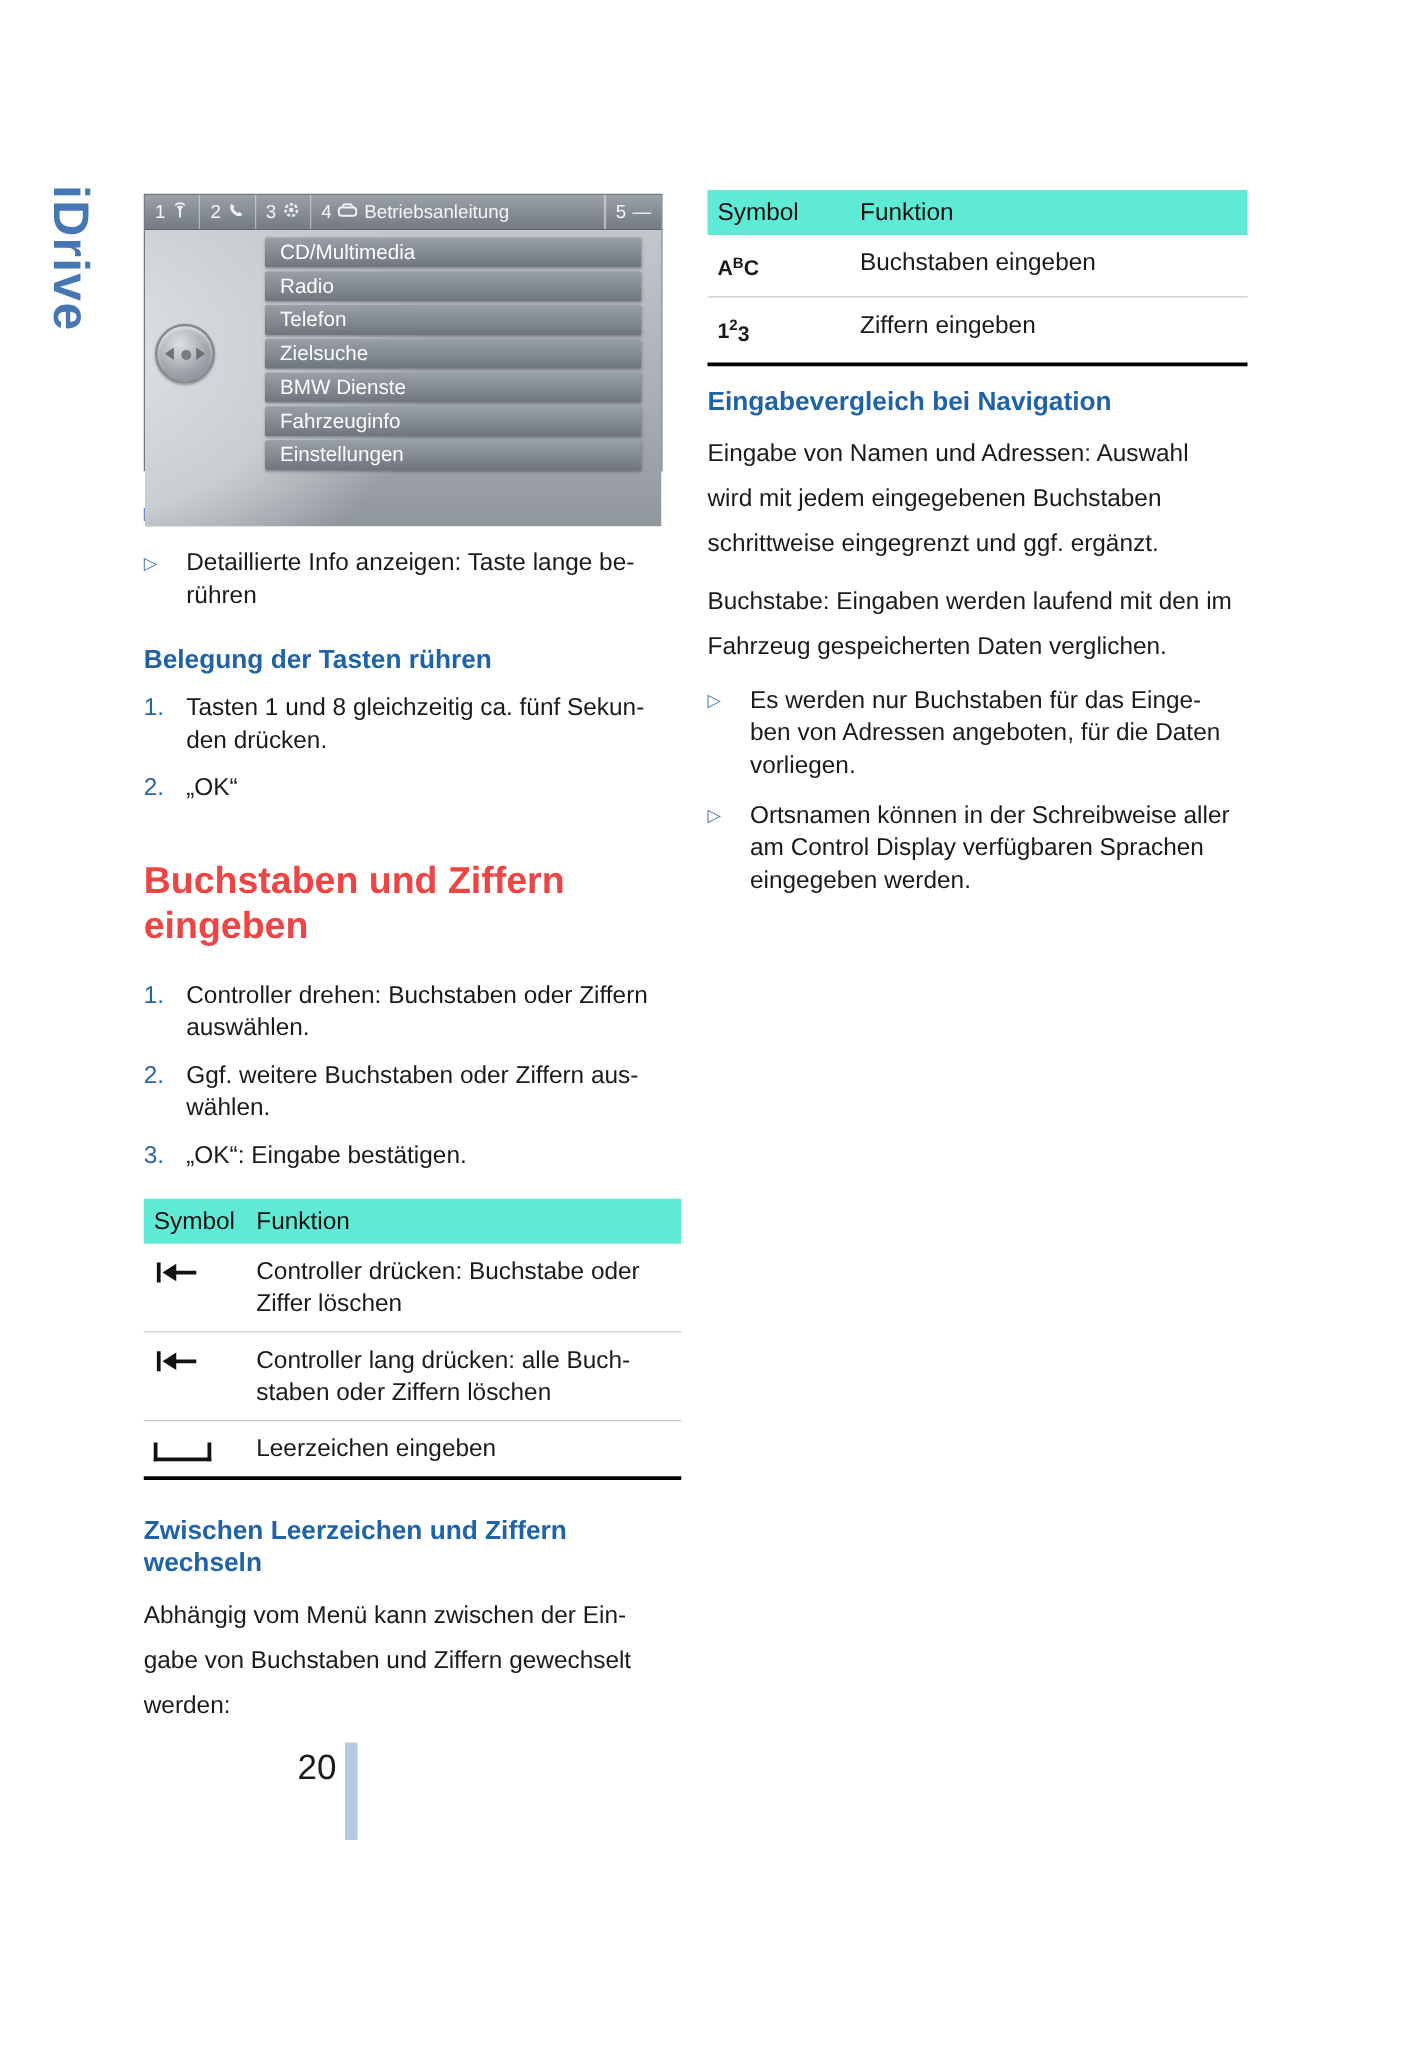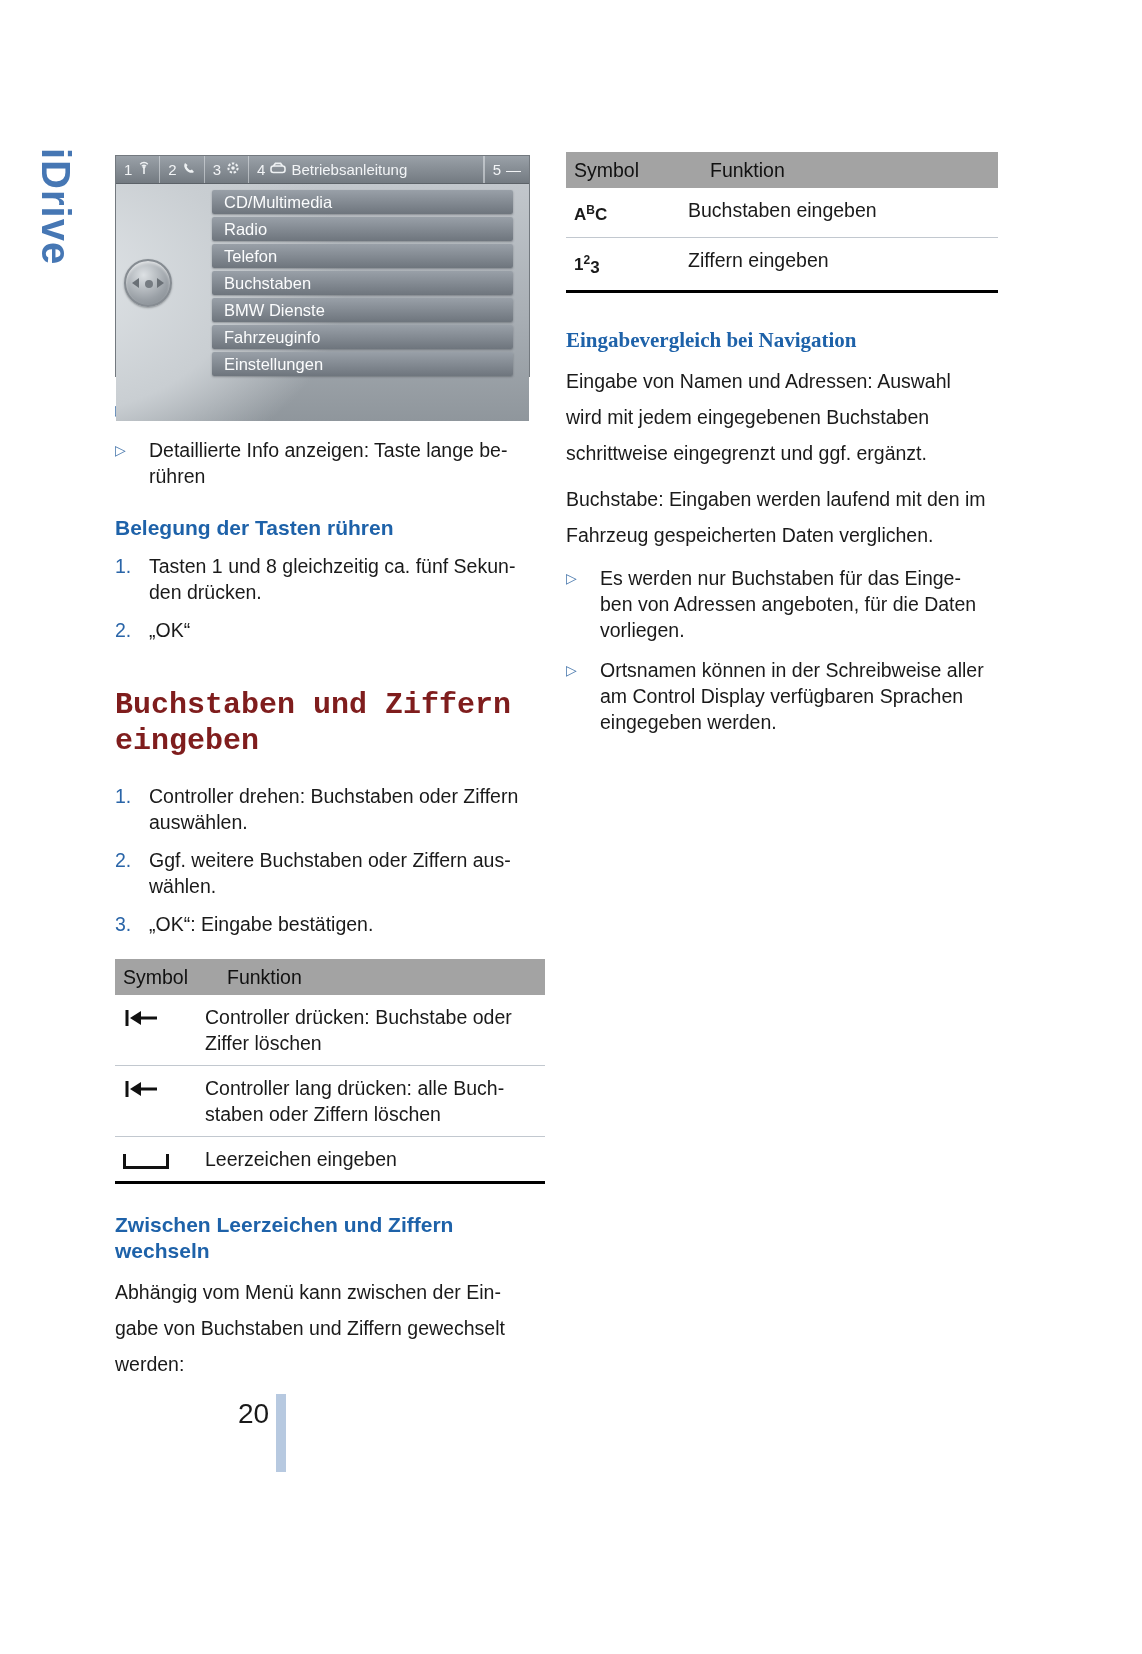--- a/index.html
+++ b/index.html
@@ -49,45 +49,45 @@
   
   .bullets{margin-top:20px;}
   .bullet{display:flex;margin-bottom:14px;}
   .tri{width:34px;color:#4a79ad;font-size:14px;line-height:26px;flex:0 0 34px;}
   .steps{margin-top:12px;}
   .step{display:flex;margin-bottom:12px;}
   .num{width:34px;color:#2a65a8;font-size:19.5px;line-height:26px;flex:0 0 34px;}
 
   
   .h-sub{font-size:21px;line-height:26px;font-weight:bold;color:#1e62a9;white-space:pre;}
-  .h-main{font-size:30px;line-height:36px;font-weight:bold;color:#7f1d1d;white-space:pre;font-family:Liberation Mono, monospace;}
+  .h-main{font-size:30px;line-height:36px;font-weight:bold;color:#ef4444;white-space:pre;}
 
   
   .tbl{width:100%;}
-  .tbl-head{display:flex;align-items:center;height:36px;background:#a3a3a3;
-            font-size:19.5px;color:#111;gap:22px;}
+  .tbl-head{display:flex;align-items:center;height:36px;background:#5eead4;
+            font-size:19.5px;color:#111;}
   .tbl-row{display:flex;align-items:flex-start;padding:9px 0;
            border-bottom:1px solid #c2c8cf;}
   .tbl-row:last-child{border-bottom:3px solid #000000;}
   .c-sym{flex:0 0 90px;padding-left:8px;box-sizing:border-box;}
   .c-sym-wide{flex:0 0 122px;padding-left:8px;box-sizing:border-box;}
   .c-fun{flex:1;font-size:19.5px;line-height:26px;white-space:pre;}
 
   .space-glyph{width:40px;height:12px;margin-top:8px;
      border-left:3px solid #111;border-right:3px solid #111;border-bottom:3px solid #111;}
   .sym{font-weight:bold;font-size:17px;line-height:26px;}
   .sym-sup{font-size:12px;vertical-align:6px;}
   .sym-low{vertical-align:-3px;}
 
   
   .page-num{position:absolute;left:238px;top:1398px;font-size:28px;}
   .page-bar{position:absolute;left:276px;top:1394px;width:10px;height:78px;background:#b7c9e0;}
 
   .mt26{margin-top:26px;} .mt44{margin-top:44px;} .mt24{margin-top:24px;}
-  .mt28{margin-top:28px;} .mt34{margin-top:34px;font-family:Liberation Serif, serif;} .mt22{margin-top:22px;} .mt12{margin-top:12px;}
+  .mt28{margin-top:28px;} .mt34{margin-top:16px;} .mt22{margin-top:22px;} .mt12{margin-top:12px;}
 </style>
 </head>
 <body>
 
 <div class="page">
 
   <div class="side-tab">iDrive</div>
 
   <div class="col-left">
 
@@ -138,21 +138,21 @@
       </div>
       <div class="menu-area">
         <div class="knob">
           <div class="knob-l"></div>
           <div class="knob-dot"></div>
           <div class="knob-r"></div>
         </div>
         <div class="menu-item" style="top:6px">CD/Multimedia</div>
         <div class="menu-item" style="top:33px">Radio</div>
         <div class="menu-item" style="top:60px">Telefon</div>
-        <div class="menu-item" style="top:87px">Buchstaben</div>
+        <div class="menu-item" style="top:87px">Zielsuche</div>
         <div class="menu-item" style="top:114px">BMW Dienste</div>
         <div class="menu-item" style="top:141px">Fahrzeuginfo</div>
         <div class="menu-item" style="top:168px">Einstellungen</div>
       </div>
     </div>
 
     <div class="bullets">
       <div class="bullet">
         <span class="tri">▷</span>
         <span class="txt">Kurzinfo anzeigen: Taste berühren</span>

